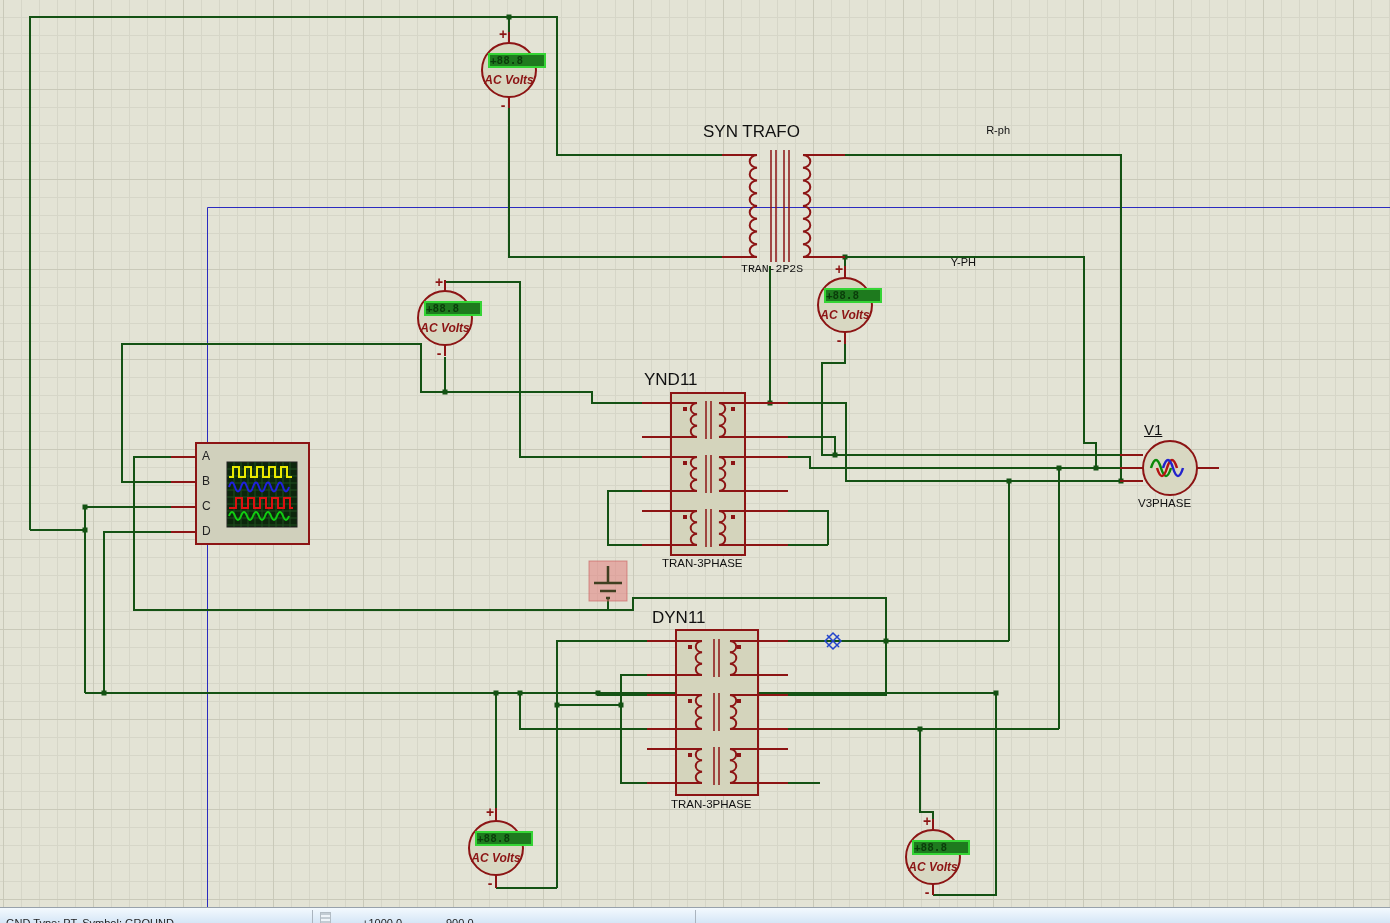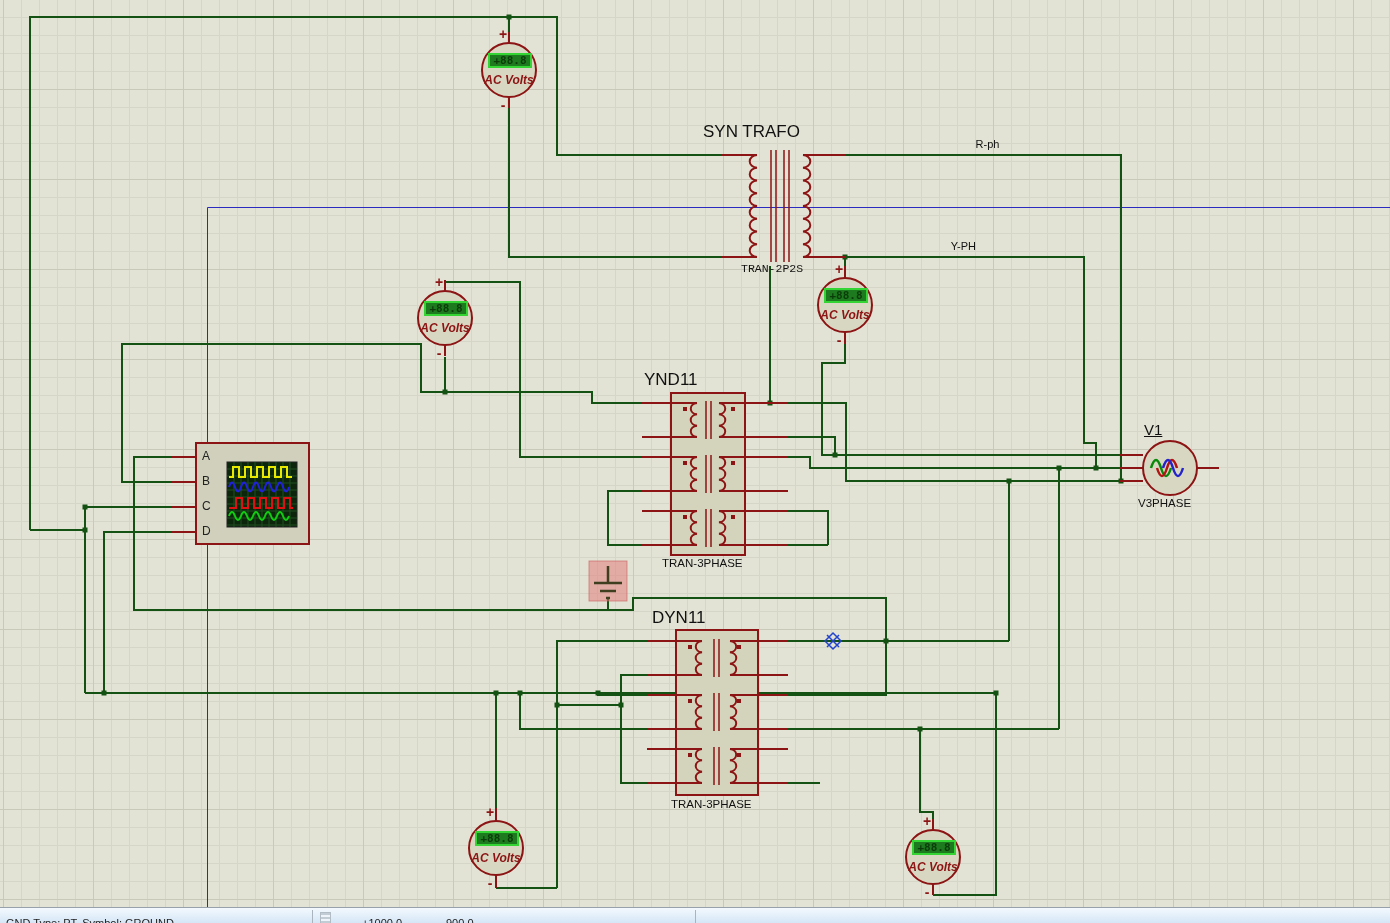--- a/index.html
+++ b/index.html
@@ -14,24 +14,24 @@
       linear-gradient(90deg,#d6d6c8 1px,transparent 1px);
     background-size:90px 90px,90px 90px,18px 18px,18px 18px;
     background-position:-5px -1px,3px 0,-5px -1px,3px 0;}
   svg{position:absolute;left:0;top:0;}
   .clabel{position:absolute;color:#111;}
   .t17{font-size:17px}.t15{font-size:15px}.t12{font-size:11.5px}.t11{font-size:11px}
   .ctr{text-align:left}.rgt{text-align:right}
   .pinletter{position:absolute;font-size:12px;color:#222;}
   .vm{position:absolute;width:56px;height:56px;border:2px solid #8c1414;border-radius:50%;
       background:#d8d8c2;box-sizing:border-box;}
-  .vm .lcd{position:absolute;left:5px;top:9px;width:44px;height:15px;background:#1e7a1e;
+  .vm .lcd{position:absolute;left:5px;top:9px;width:58px;height:15px;background:#1e7a1e;
       border:2px solid #35d435;box-sizing:border-box;color:#0a3c0a;
       font-family:"DejaVu Sans Mono",monospace;font-size:11px;font-weight:bold;
-      text-align:center;line-height:11px;overflow:hidden;}
+      text-align:left;line-height:11px;overflow:hidden;}
   .vm .acl{position:absolute;left:0;right:0;top:29px;text-align:center;
       font-style:italic;font-weight:bold;font-size:12px;color:#8c1414;}
   .vm .plus,.vm .minus{position:absolute;font-size:14px;font-weight:bold;color:#8c1414;width:12px;text-align:center;}
   .vm .plus{left:14px;top:-18px;}
   .vm .minus{left:14px;top:53px;}
   #statusbar{position:absolute;left:0;top:907px;width:1390px;height:16px;
       background:linear-gradient(#f3f9fe,#d5e6f6);border-top:1px solid #97a1ab;
       overflow:hidden;box-sizing:border-box;}
   #statusbar .sbtext{position:absolute;top:9px;font-size:11px;color:#222;white-space:nowrap;}
   .sbsep{position:absolute;top:2px;bottom:0;width:1px;background:#aab4be;}
@@ -161,22 +161,22 @@
     <path d="M608,566 V583 M594,583 H622 M600,591 H616 M606,598 H610" stroke="#3f3f20" stroke-width="2.5" fill="none"></path>
   </g>
 
   <g stroke="#2244cc" stroke-width="1.5" fill="none">
     <path d="M827,635 L839,647 M839,635 L827,647 M833,633 L841,641 L833,649 L825,641 Z"></path>
   </g>
 </svg>
 
 <div class="clabel t17 ctr" style="left:703px;top:122px;width:170px;">SYN TRAFO</div>
 <div class="clabel t12" style="left:741px;top:262px;font-family:Liberation Mono, monospace;">TRAN-2P2S</div>
-<div class="clabel t11 rgt" style="left:965px;top:138px;width:45px;text-align:center;">R-ph</div>
-<div class="clabel t11 rgt" style="left:938px;top:240px;width:38px;">Y-PH</div>
+<div class="clabel t11 rgt" style="left:965px;top:124px;width:45px;">R-ph</div>
+<div class="clabel t11 rgt" style="left:938px;top:256px;width:38px;">Y-PH</div>
 <div class="clabel t17 ctr" style="left:644px;top:370px;width:88px;">YND11</div>
 <div class="clabel t12 ctr" style="left:662px;top:557px;width:92px;">TRAN-3PHASE</div>
 <div class="clabel t17 ctr" style="left:652px;top:608px;width:90px;">DYN11</div>
 <div class="clabel t12 ctr" style="left:671px;top:798px;width:92px;">TRAN-3PHASE</div>
 <div class="clabel t15" style="left:1144px;top:421px;text-decoration:underline;">V1</div>
 <div class="clabel t12" style="left:1138px;top:497px;">V3PHASE</div>
 
 <div class="pinletter" style="left:202px;top:449px;">A</div>
 <div class="pinletter" style="left:202px;top:474px;">B</div>
 <div class="pinletter" style="left:202px;top:499px;">C</div>

